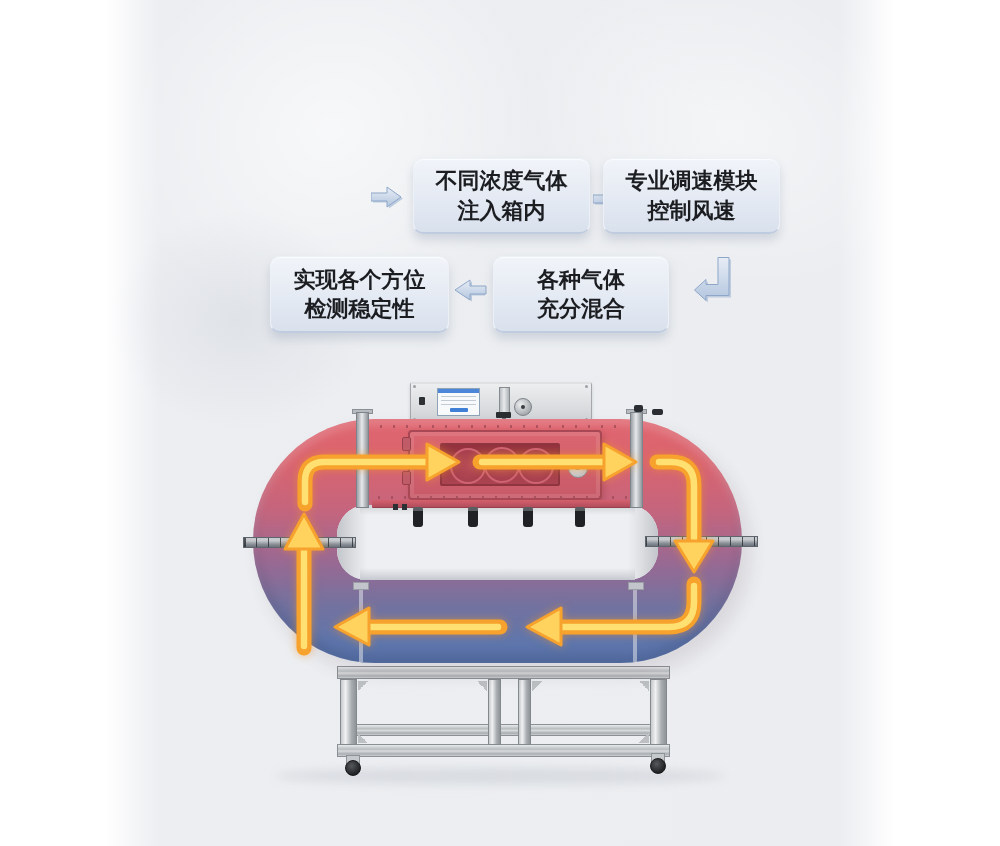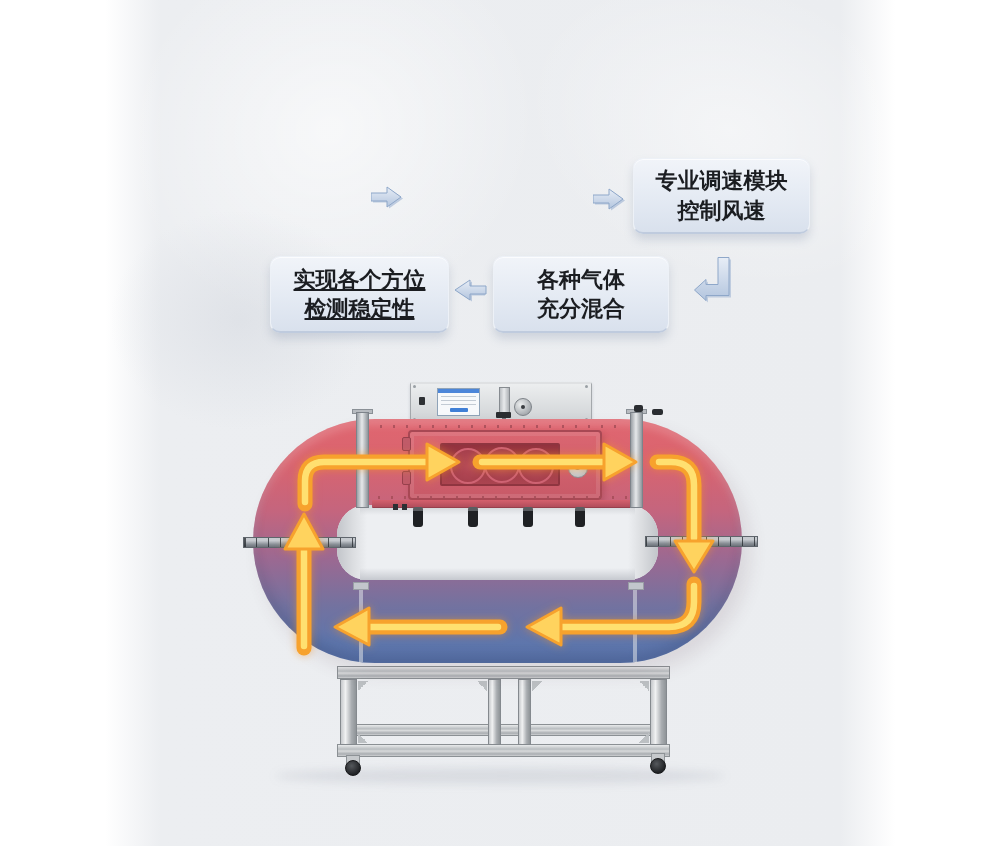--- a/index.html
+++ b/index.html
@@ -19,22 +19,22 @@
     font-size:46px;font-weight:700;color:#15161a;letter-spacing:3px;}
 
   
   .flow-box{position:absolute;display:flex;align-items:center;justify-content:center;text-align:center;
     background:linear-gradient(180deg,#f1f4f9 0%,#e4eaf3 55%,#d9e1ed 100%);
     border:1px solid #edf1f7;border-bottom:2px solid #bfcbde;border-radius:10px;
     box-shadow:0 6px 10px rgba(130,145,170,.28), inset 0 1px 0 #fbfcfe;
     font-size:22px;font-weight:600;color:#1b1d21;line-height:1.32;white-space:pre-line;}
   .b1{left:195px;top:158px;width:170px;height:73px;}
   .b2{left:413px;top:158px;width:175px;height:73px;}
-  .b3{left:633px;top:158px;width:175px;height:73px;}
-  .b5{left:270px;top:256px;width:177px;height:74px;text-decoration:underline;}
+  .b3{left:603px;top:158px;width:175px;height:73px;}
+  .b5{left:270px;top:256px;width:177px;height:74px;}
   .b4{left:493px;top:256px;width:174px;height:74px;text-align:center;}
   .conn{position:absolute;}
   .c1{left:371px;top:185px;}
   .c2{left:593px;top:187px;}
   .c3{left:451px;top:278px;}
   .c4{left:692px;top:256px;}
 
   
   .machine{position:absolute;inset:0;}
   .abs{position:absolute;}
@@ -141,20 +141,22 @@
   <svg class="conn c1" width="32" height="24" viewBox="0 0 32 24">
     <defs>
         <linearGradient id="gb1" x1="0" y1="0" x2="0" y2="1">
           <stop offset="0" stop-color="#e7edf6"></stop>
           <stop offset="1" stop-color="#b3c5de"></stop>
         </linearGradient>
       </defs>
     <polygon points="2,9.5 18,9.5 18,3.5 32,13.5 18,23.5 18,17.5 2,17.5" fill="#93abce" opacity=".55"></polygon>
     <polygon points="0,8 16,8 16,2 30,12 16,22 16,16 0,16" fill="url(#gb1)" stroke="#8ea7c9" stroke-width="1"></polygon>
   </svg>
+  <div class="flow-box b2"><span>不同浓度气体
+注入箱内</span></div>
   <svg class="conn c2" width="32" height="24" viewBox="0 0 32 24">
     <polygon points="2,9.5 18,9.5 18,3.5 32,13.5 18,23.5 18,17.5 2,17.5" fill="#93abce" opacity=".55"></polygon>
     <polygon points="0,8 16,8 16,2 30,12 16,22 16,16 0,16" fill="url(#gb1)" stroke="#8ea7c9" stroke-width="1"></polygon>
   </svg>
   <div class="flow-box b3"><span>专业调速模块
 控制风速</span></div>
 
   <svg class="conn c4" width="42" height="48" viewBox="0 0 42 48">
     <path d="M26,1.5 H37 V39.5 H14 V44.5 L2.5,34 L14,23.5 V28.5 H26 Z" fill="#93abce" opacity=".5" transform="translate(2,2)"></path>
     <path d="M26,1.5 H37 V39.5 H14 V44.5 L2.5,34 L14,23.5 V28.5 H26 Z" fill="url(#gb1)" stroke="#8ea7c9" stroke-width="1"></path>

